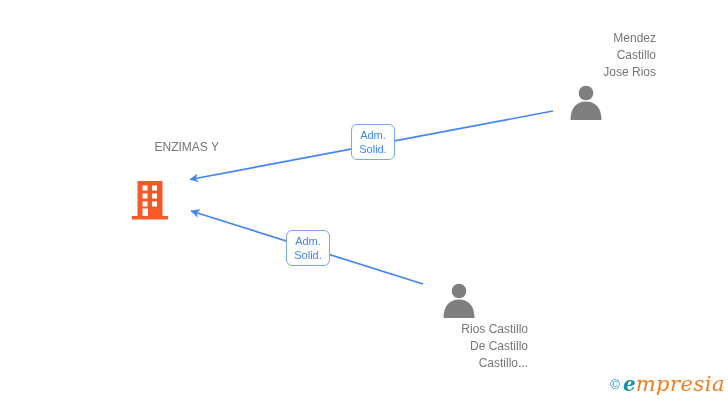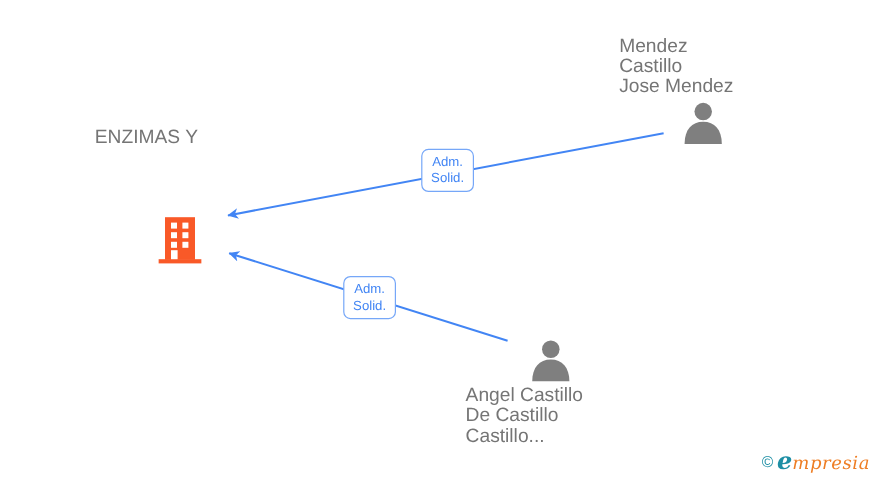--- a/index.html
+++ b/index.html
@@ -10,22 +10,22 @@
     position: relative; overflow: hidden;
   }
   .canvas { position: absolute; inset: 0; width: 728px; height: 400px; }
 
   svg.edges-layer { position: absolute; left: 0; top: 0; z-index: 1; }
   .edge-line { stroke: var(--edge_blue); stroke-width: 1.7px; fill: none; }
   .arrowhead-shape { fill: var(--edge_blue); }
 
   .node-label {
     position: absolute; z-index: 2;
-    text-align: left; color: var(--label_gray);
-    font-size: 16px; line-height: 17px;
+    text-align: right; color: var(--label_gray);
+    font-size: 12px; line-height: 17px;
   }
   .icon-box { position: absolute; z-index: 2; }
   .person-shape { fill: var(--person_gray); }
   .building-shape { fill: var(--company_orange); }
   .window-shape { fill: #ffffff; }
 
   .edge-label {
     position: absolute; z-index: 3;
     width: 44px; height: 36px; box-sizing: border-box;
     background: #ffffff;
@@ -44,29 +44,29 @@
   .logo .copy {
     color: var(--logo_teal); font-size: 13px;
     font-family: "Liberation Sans", sans-serif;
     margin-right: 3px; vertical-align: 2px;
   }
   .logo .logo-e {
     color: var(--logo_teal); font-size: 20px;
     font-family: "DejaVu Serif", serif; font-style: italic; font-weight: bold;
   }
   .logo .logo-rest {
-    color: var(--logo_orange); font-size: 15px;
+    color: var(--logo_orange); font-size: 21px;
     font-family: "DejaVu Serif", serif; font-style: italic;
     letter-spacing: 0.5px;
   }
 
   
   #label-person-top    { left: 516px; top: 30px;  width: 140px; }
   #icon-person-top     { left: 567px; top: 85px; }
-  #label-company       { left: 79px;  top: 106px; width: 140px; }
+  #label-company       { left: 79px;  top: 139px; width: 140px; }
   #icon-company        { left: 132px; top: 180px; }
   #icon-person-bottom  { left: 440px; top: 283px; }
   #label-person-bottom { left: 388px; top: 321px; width: 140px; }
   #edge-label-1        { left: 351px; top: 124px; }
   #edge-label-2        { left: 286px; top: 230px; }
 </style>
 </head>
 <body>
 
 <div class="canvas">
@@ -77,21 +77,21 @@
         <path class="arrowhead-shape" d="M0,0 L9,4.5 L0,9 L2.6,4.5 Z"></path>
       </marker>
     </defs>
     <line class="edge-line" x1="553" y1="111" x2="190" y2="179.5" marker-end="url(#arrow)"></line>
     <line class="edge-line" x1="423" y1="284" x2="191" y2="211" marker-end="url(#arrow)"></line>
   </svg>
 
   <div id="label-person-top" class="node-label">
     <div>Mendez</div>
     <div>Castillo</div>
-    <div>Jose Mendez</div>
+    <div>Jose Rios</div>
   </div>
   <div id="icon-person-top" class="icon-box">
     <svg width="38" height="35" viewBox="0 0 38 35">
       <circle class="person-shape" cx="19" cy="8" r="7.3"></circle>
       <path class="person-shape" d="M19 16.5 c-9.5 0 -15.5 6.5 -15.5 18.5 h31 c0 -12 -6 -18.5 -15.5 -18.5 z"></path>
     </svg>
   </div>
 
   <div id="label-company" class="node-label">
     <div>ENZIMAS Y</div>
@@ -110,21 +110,21 @@
     </svg>
   </div>
 
   <div id="icon-person-bottom" class="icon-box">
     <svg width="38" height="35" viewBox="0 0 38 35">
       <circle class="person-shape" cx="19" cy="8" r="7.3"></circle>
       <path class="person-shape" d="M19 16.5 c-9.5 0 -15.5 6.5 -15.5 18.5 h31 c0 -12 -6 -18.5 -15.5 -18.5 z"></path>
     </svg>
   </div>
   <div id="label-person-bottom" class="node-label">
-    <div>Angel Castillo</div>
+    <div>Rios Castillo</div>
     <div>De Castillo</div>
     <div>Castillo...</div>
   </div>
 
   <div id="edge-label-1" class="edge-label">
     <div>Adm.</div>
     <div>Solid.</div>
   </div>
   <div id="edge-label-2" class="edge-label">
     <div>Adm.</div>

